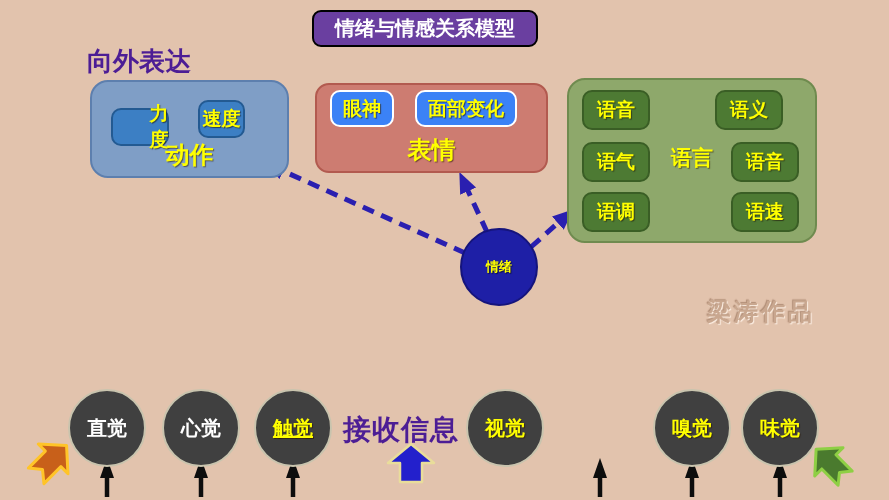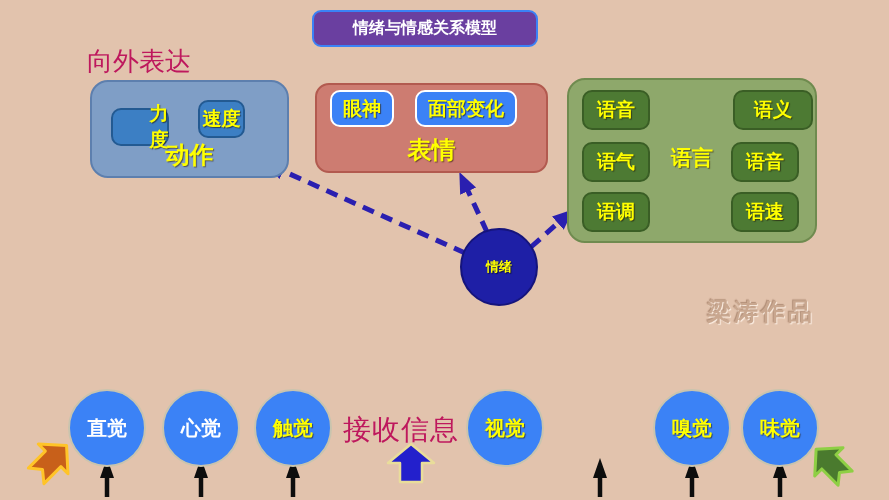--- a/index.html
+++ b/index.html
@@ -5,25 +5,25 @@
   html,body { margin:0; padding:0; }
   .stage {
     position:relative; width:889px; height:500px;
     background:#e2c3ad; overflow:hidden;
     font-family:"Liberation Sans", sans-serif;
   }
   .abs { position:absolute; box-sizing:border-box; }
 
   .title-banner {
     left:312px; top:10px; width:226px; height:37px;
-    background:#6a3fa0; border:2px solid #3b82f6; border-radius:9px;
-    color:#ffffff; font-weight:bold; font-size:16px;
+    background:#6a3fa0; border:2px solid #000000; border-radius:9px;
+    color:#ffffff; font-weight:bold; font-size:20px;
     display:flex; align-items:center; justify-content:center;
   }
-  .heading { color:#be185d; font-weight:normal; font-size:26px;text-align:center; }
+  .heading { color:#4c1d95; font-weight:bold; font-size:26px;text-align:center; }
   .express-label { left:87px; top:44px; }
   .receive-label { left:343px; top:411px; font-size:28px; letter-spacing:1px; }
 
   .panel { border-radius:18px; }
   .action-box     { left:90px;  top:80px; width:199px; height:98px;  background:#7f9ec6; border:2px solid #5d7fae; }
   .expression-box { left:315px; top:83px; width:233px; height:90px;  background:#cd7c71; border:2px solid #b25a4f; border-radius:14px; }
   .language-box   { left:567px; top:78px; width:250px; height:165px; background:#8ea86b; border:2px solid #6f8b4f; }
 
   .chip {
     position:absolute; box-sizing:border-box;
@@ -50,21 +50,21 @@
   .emotion-circle {
     left:460px; top:228px; width:78px; height:78px; border-radius:50%;
     background:#1e1fa6; border:2px solid #15147c;
     display:flex; align-items:center; justify-content:center;
     color:#ffff00; font-size:13px; font-weight:bold;
     text-shadow:1px 1px 1px rgba(0,0,0,.6);
   }
 
   .sense {
     top:389px; width:78px; height:78px; border-radius:50%;
-    background:#3b82f6; border:2px solid #c9c4ae;
+    background:#404040; border:2px solid #c9c4ae;
     display:flex; align-items:center; justify-content:center;
     font-size:20px; font-weight:bold;
   }
   .sense.white  { color:#ffffff; }
   .sense.yellow { color:#ffff00; text-shadow:1px 1px 1px rgba(40,20,0,.55); }
 
   .watermark {
     left:707px; top:296px; font-size:24px; font-weight:bold;
     color:#c9a78f; letter-spacing:3px;
     text-shadow:1px 1px 1px rgba(255,244,234,.9), -1px -1px 1px rgba(120,80,55,.45);
@@ -143,32 +143,32 @@
   <div class="abs panel expression-box">
     <div class="chip red" style="left:13px; top:5px; width:64px; height:37px;">眼神</div>
     <div class="chip red" style="left:98px; top:5px; width:102px; height:37px;">面部变化</div>
     <div class="panel-label">表情</div>
   </div>
 
   <div class="abs panel language-box">
     <div class="chip green" style="left:13px; top:10px; width:68px; height:40px;">语音</div>
     <div class="chip green" style="left:13px; top:112px; width:68px; height:40px;">语调</div>
     <div class="chip green" style="left:13px; top:62px; width:68px; height:40px;">语气</div>
-    <div class="chip green" style="left:164px; top:10px; width:80px; height:40px;">语义</div>
+    <div class="chip green" style="left:146px; top:10px; width:68px; height:40px;">语义</div>
     <div class="chip green" style="left:162px; top:62px; width:68px; height:40px;">语音</div>
     <div class="chip green" style="left:162px; top:112px; width:68px; height:40px;">语速</div>
     <div class="lang-label">语言</div>
   </div>
 
   <div class="abs emotion-circle">情绪</div>
 
   <div class="abs watermark">梁涛作品</div>
 
   <div class="abs heading receive-label">接收信息</div>
 
   <div class="abs sense white" style="left:68px;">直觉</div>
   <div class="abs sense white" style="left:162px;">心觉</div>
-  <div class="abs sense yellow" style="left:254px;">触觉</div>
+  <div class="abs sense yellow" style="left:254px;text-decoration:underline;">触觉</div>
   <div class="abs sense yellow" style="left:466px;">视觉</div>
   <div class="abs sense yellow" style="left:653px;">嗅觉</div>
   <div class="abs sense yellow" style="left:741px;">味觉</div>
 
 </div>
 
 </body></html>

